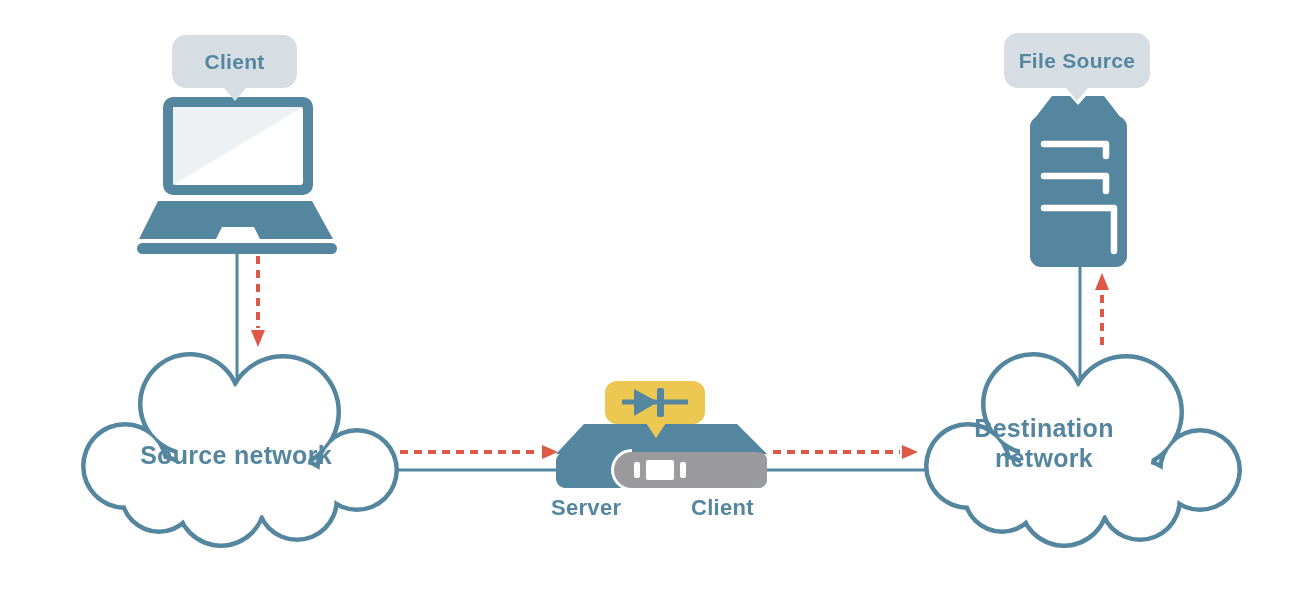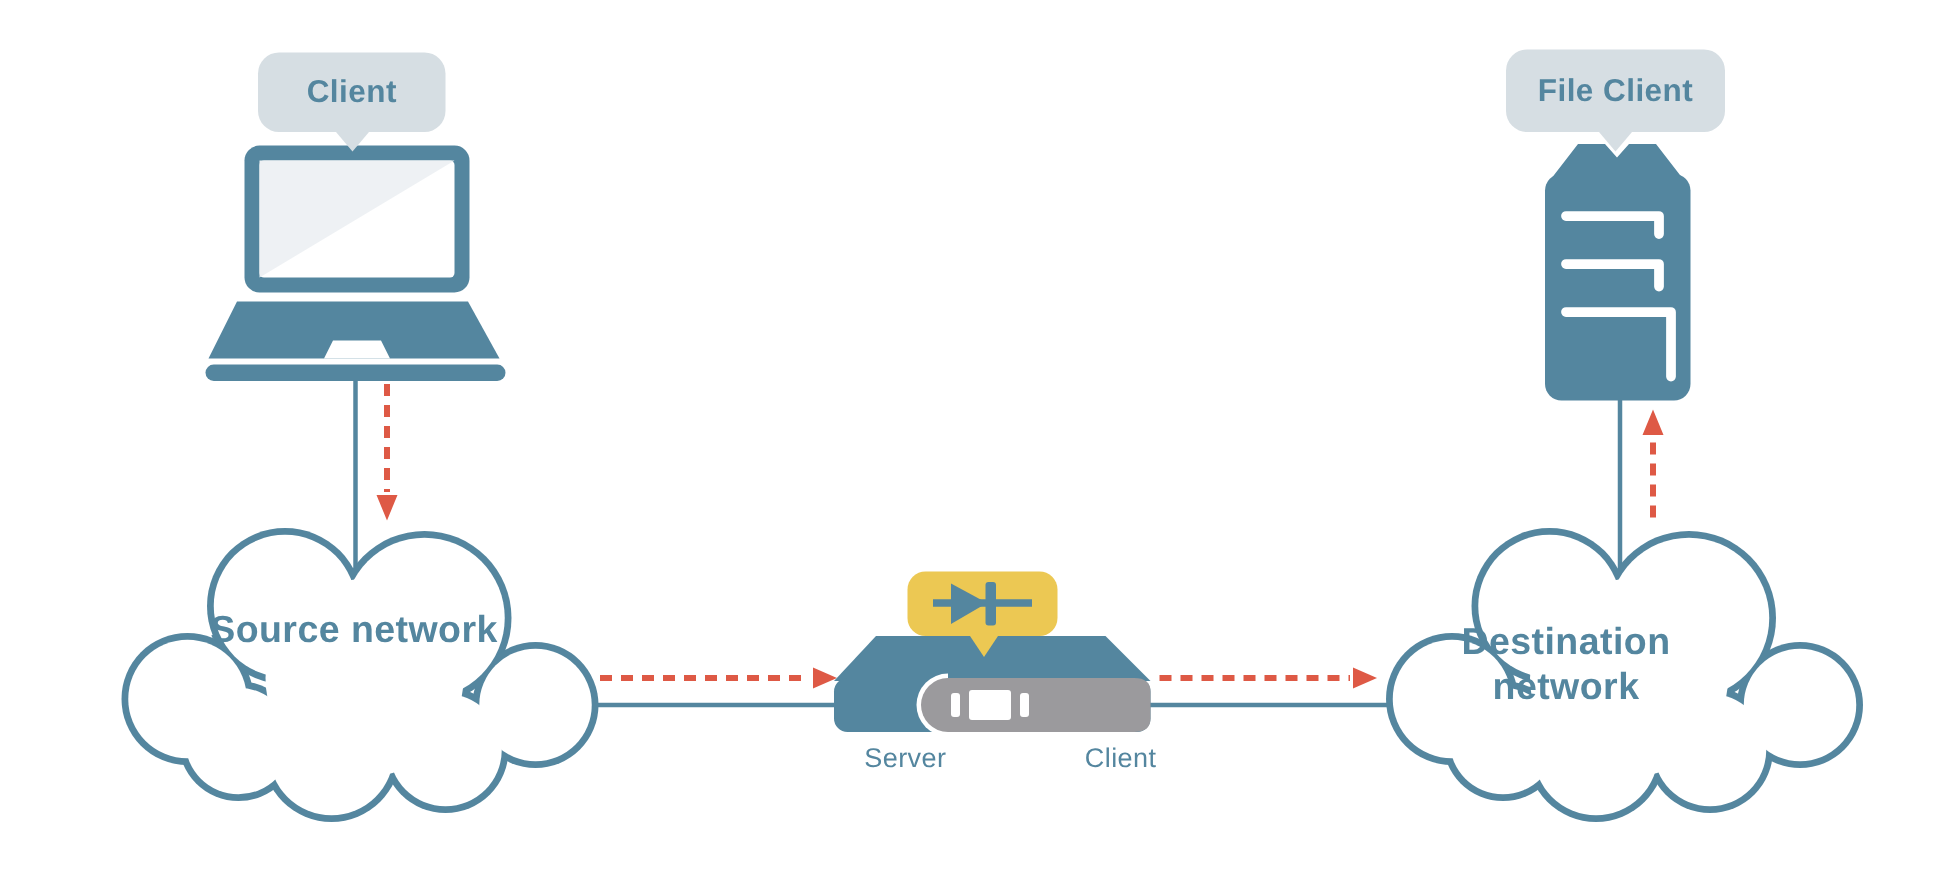--- a/index.html
+++ b/index.html
@@ -18,22 +18,22 @@
   .dash{stroke-width:4;stroke-dasharray:8 6;}
   .solid{stroke-width:3;}
   .speech{position:absolute;background:var(--bubble);border-radius:14px;
     display:flex;align-items:center;justify-content:center;
     color:var(--teal);font-weight:bold;font-size:21px;letter-spacing:.3px;}
   .speech::after{content:"";position:absolute;top:100%;left:50%;
     transform:translateX(-50%);border:11px solid transparent;
     border-top:13px solid var(--bubble);border-bottom:0;}
   .cloud-label{position:absolute;text-align:center;color:var(--teal);
     font-weight:bold;font-size:25px;letter-spacing:.3px;}
-  .mini-label{position:absolute;text-align:right;color:var(--teal);
-    font-weight:normal;font-size:18px;letter-spacing:.3px;}
+  .mini-label{position:absolute;text-align:left;color:var(--teal);
+    font-weight:bold;font-size:22px;letter-spacing:.3px;}
 </style>
 </head>
 <body>
 
 <div class="canvas">
 
   <svg class="art" width="1300" height="591" viewBox="0 0 1300 591">
 
     <defs>
       <g id="cloud-shape">
@@ -126,23 +126,23 @@
         <rect class="f-teal" x="657" y="388" width="7" height="29" rx="2"></rect>
       </g>
     </g>
   </svg>
 
   <div class="speech" style="left:172px;top:35px;width:125px;height:53px;">
     <span>Client</span>
   </div>
 
   <div class="speech" style="left:1004px;top:33px;width:146px;height:55px;">
-    <span>File Client</span>
+    <span>File Source</span>
   </div>
 
-  <div class="cloud-label" style="left:75px;top:406px;width:322px;text-align:center;">Source network</div>
+  <div class="cloud-label" style="left:75px;top:441px;width:322px;text-align:center;">Source network</div>
 
   <div class="cloud-label" style="left:944px;top:413px;width:200px;line-height:30px;">Destination network</div>
 
   <div class="mini-label" style="left:551px;top:495px;width:80px;">Server</div>
 
   <div class="mini-label" style="left:691px;top:495px;width:80px;">Client</div>
 </div>
 
 </body></html>

